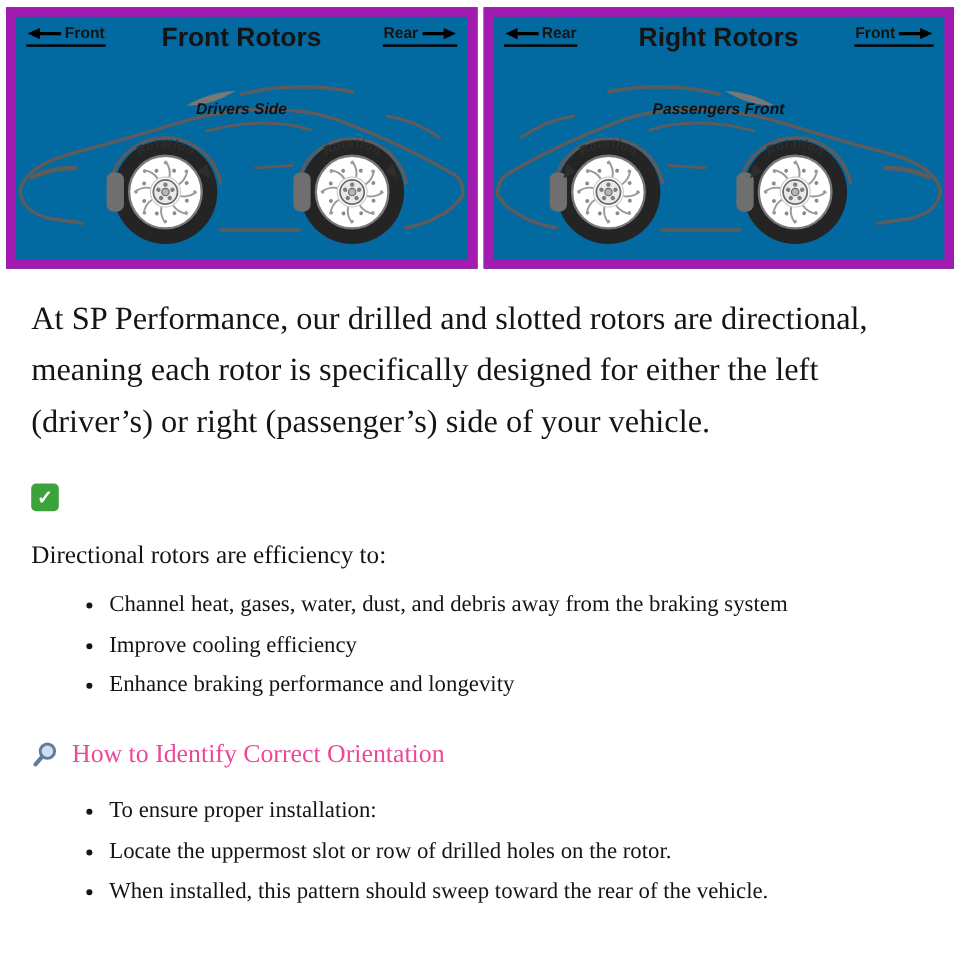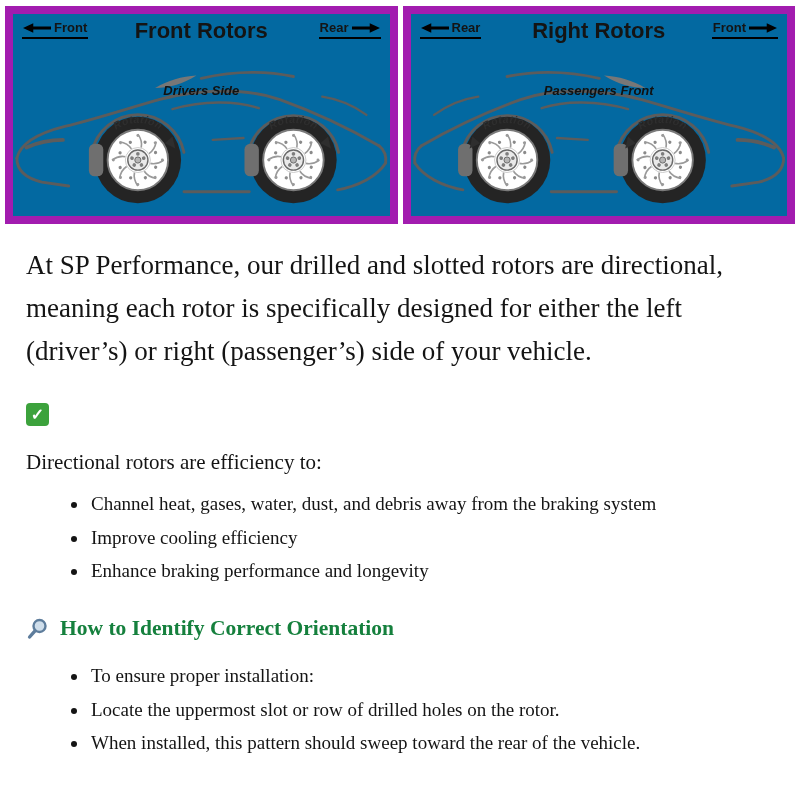--- a/index.html
+++ b/index.html
@@ -21,21 +21,21 @@
     font-style:italic;font-size:13px;padding-top:3px;color:#111;margin-top:38px;}
   .car-svg{display:block;width:100%;height:auto;margin-top:0;}
   .rot-text{font-family:"Liberation Sans",sans-serif;font-style:italic;font-weight:bold;
     font-size:11px;fill:#2e2e2e;letter-spacing:.5px;}
 
   
   .content{padding:2px 26px 16px;}
   .intro{font-size:27px;line-height:1.6;margin:18px 0 0;max-width:740px;}
   .section-heading{display:flex;align-items:center;gap:10px;font-size:21.5px;
     margin:30px 0 0;font-weight:bold;}
-  .section-heading.regular{font-weight:bold;color:#15803d;}
+  .section-heading.regular{font-weight:normal;color:#ec4899;}
   .check-icon{flex:0 0 auto;display:inline-flex;width:23px;height:23px;background:#3ca23c;
     border-radius:4px;color:#fff;font-family:"Liberation Sans",sans-serif;font-weight:bold;
     font-size:16px;align-items:center;justify-content:center;}
   .mag-icon{flex:0 0 auto;display:inline-block;}
   .lead{font-size:21px;margin:24px 0 0;}
   ul.bullets{margin:14px 0 0;padding-left:63px;max-width:720px;}
   ul.bullets li{font-size:19px;line-height:1.6;margin:3px 0;padding-left:2px;}
   ul.bullets.list2{margin-top:20px;}
 </style>
 </head>

